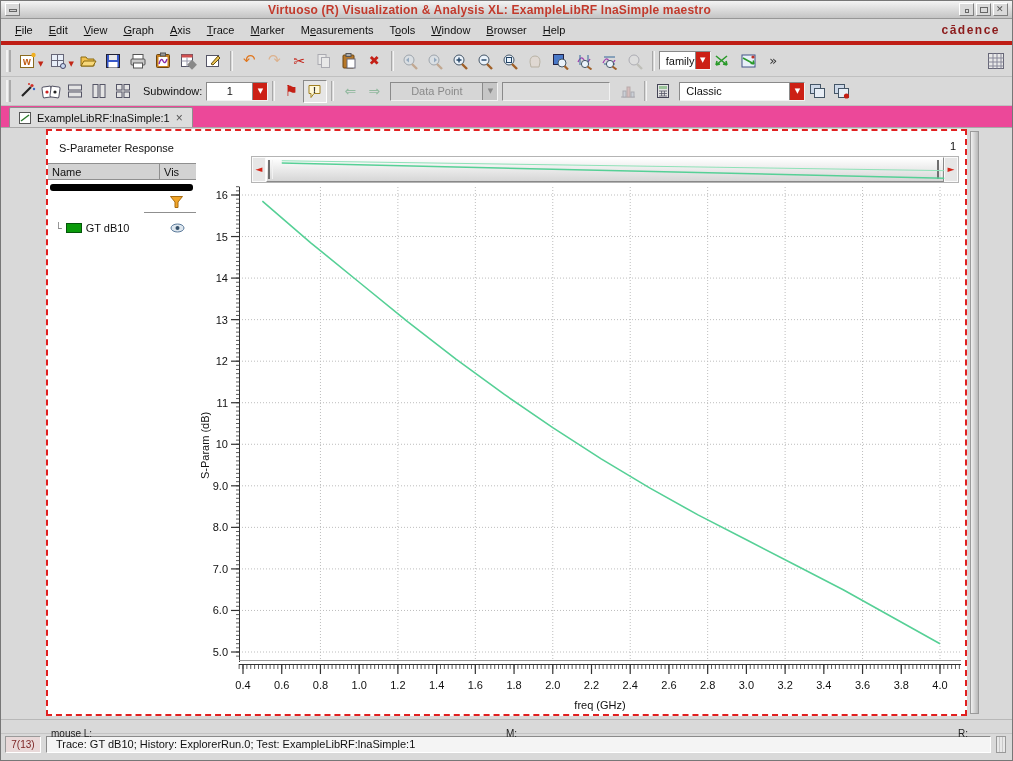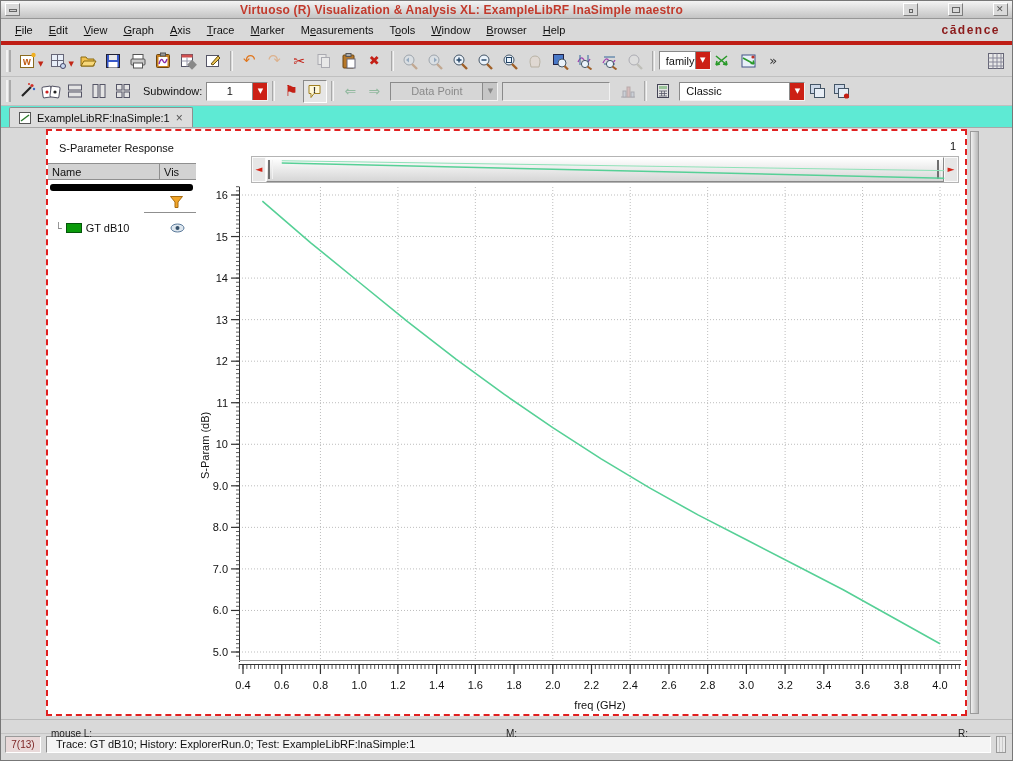--- a/index.html
+++ b/index.html
@@ -1,20 +1,20 @@
 <!DOCTYPE html>
 <html><head>
 <meta charset="utf-8">
 <style>
   *{margin:0;padding:0;box-sizing:border-box;}
   body{font-family:"Liberation Sans","DejaVu Sans",sans-serif;font-size:11px;color:#111;background:#9a9a9a;}
   .app{position:relative;width:1013px;height:761px;background:#d9d9d9;border:1px solid #777;overflow:hidden;}
 
   
-  .titlebar{height:18px;background:linear-gradient(#f4f4f4,#c4c4c4);display:flex;align-items:center;border-bottom:1px solid #979797;padding:0 3px;gap:28px;}
+  .titlebar{height:18px;background:linear-gradient(#f4f4f4,#c4c4c4);display:flex;align-items:center;border-bottom:1px solid #979797;padding:0 3px;}
   .winbtn{width:15px;height:13px;background:#d9d9d9;border:1px solid;border-color:#fff #7e7e7e #7e7e7e #fff;margin:0 1px;position:relative;}
   .winbtn .g{position:absolute;left:3px;top:5px;width:8px;height:3px;border:1px solid #666;background:#cfcfcf;}
   .winbtn .dotg{position:absolute;left:5px;top:5px;width:4px;height:4px;border:1px solid #666;}
   .winbtn .xg{position:absolute;left:2px;top:0;font-size:9px;color:#555;}
   .title-text{flex:1;text-align:center;color:#c23a2c;font-weight:bold;font-size:12px;letter-spacing:.2px;}
 
   
   .menubar{height:22px;display:flex;align-items:center;background:#d9d9d9;padding-left:6px;}
   .menu-item{padding:3px 8px;cursor:default;}
   .menu-item u{text-decoration:underline;}
@@ -34,21 +34,21 @@
   .handle{width:5px;height:22px;border-left:2px solid #f2f2f2;border-right:2px solid #aaa;margin:0 4px 0 1px;flex:0 0 auto;}
   .ddmini{font-size:7px;color:#c22616;margin:8px 2px 0 -2px;}
   .combo{display:flex;height:19px;border:1px solid;border-color:#8a8a8a #f2f2f2 #f2f2f2 #8a8a8a;background:#fff;align-items:center;flex:0 0 auto;}
   .combo .val{padding:0 6px;white-space:nowrap;overflow:hidden;}
   .combo .dd{width:15px;height:17px;background:#cc2015;color:#fff;display:flex;align-items:center;justify-content:center;font-size:7px;border-left:1px solid #8a8a8a;}
   .combo.disabled{background:#d6d6d6;color:#8a8a8a;}
   .combo.disabled .dd{background:#c6c6c6;color:#888;}
   .txtfield{height:19px;background:#dcdcdc;border:1px solid;border-color:#8a8a8a #f2f2f2 #f2f2f2 #8a8a8a;flex:0 0 auto;}
 
   
-  .tabbar{height:22px;background:#5eead4;display:flex;align-items:flex-end;padding-left:8px;border-bottom:1px solid #a8a8a8;}
+  .tabbar{height:22px;background:#ec4899;display:flex;align-items:flex-end;padding-left:8px;border-bottom:1px solid #a8a8a8;}
   .tab{display:flex;align-items:center;gap:6px;background:#dcdcdc;border:1px solid #8f8f8f;border-bottom:none;padding:2px 9px;height:20px;border-radius:2px 2px 0 0;}
   .tab .close{color:#555;font-size:12px;}
 
   
   .workspace{position:relative;height:591px;background:#d9d9d9;}
   .content{position:absolute;left:45px;top:1px;width:921px;height:587px;background:#fff;border:2px dashed #e12020;display:flex;overflow:hidden;}
   .right-scroll{position:absolute;left:969px;top:3px;width:9px;height:583px;background:linear-gradient(90deg,#f0f0f0,#b8b8b8);border:1px solid #9a9a9a;}
 
   
   .panel{width:148px;position:relative;flex:0 0 auto;}

